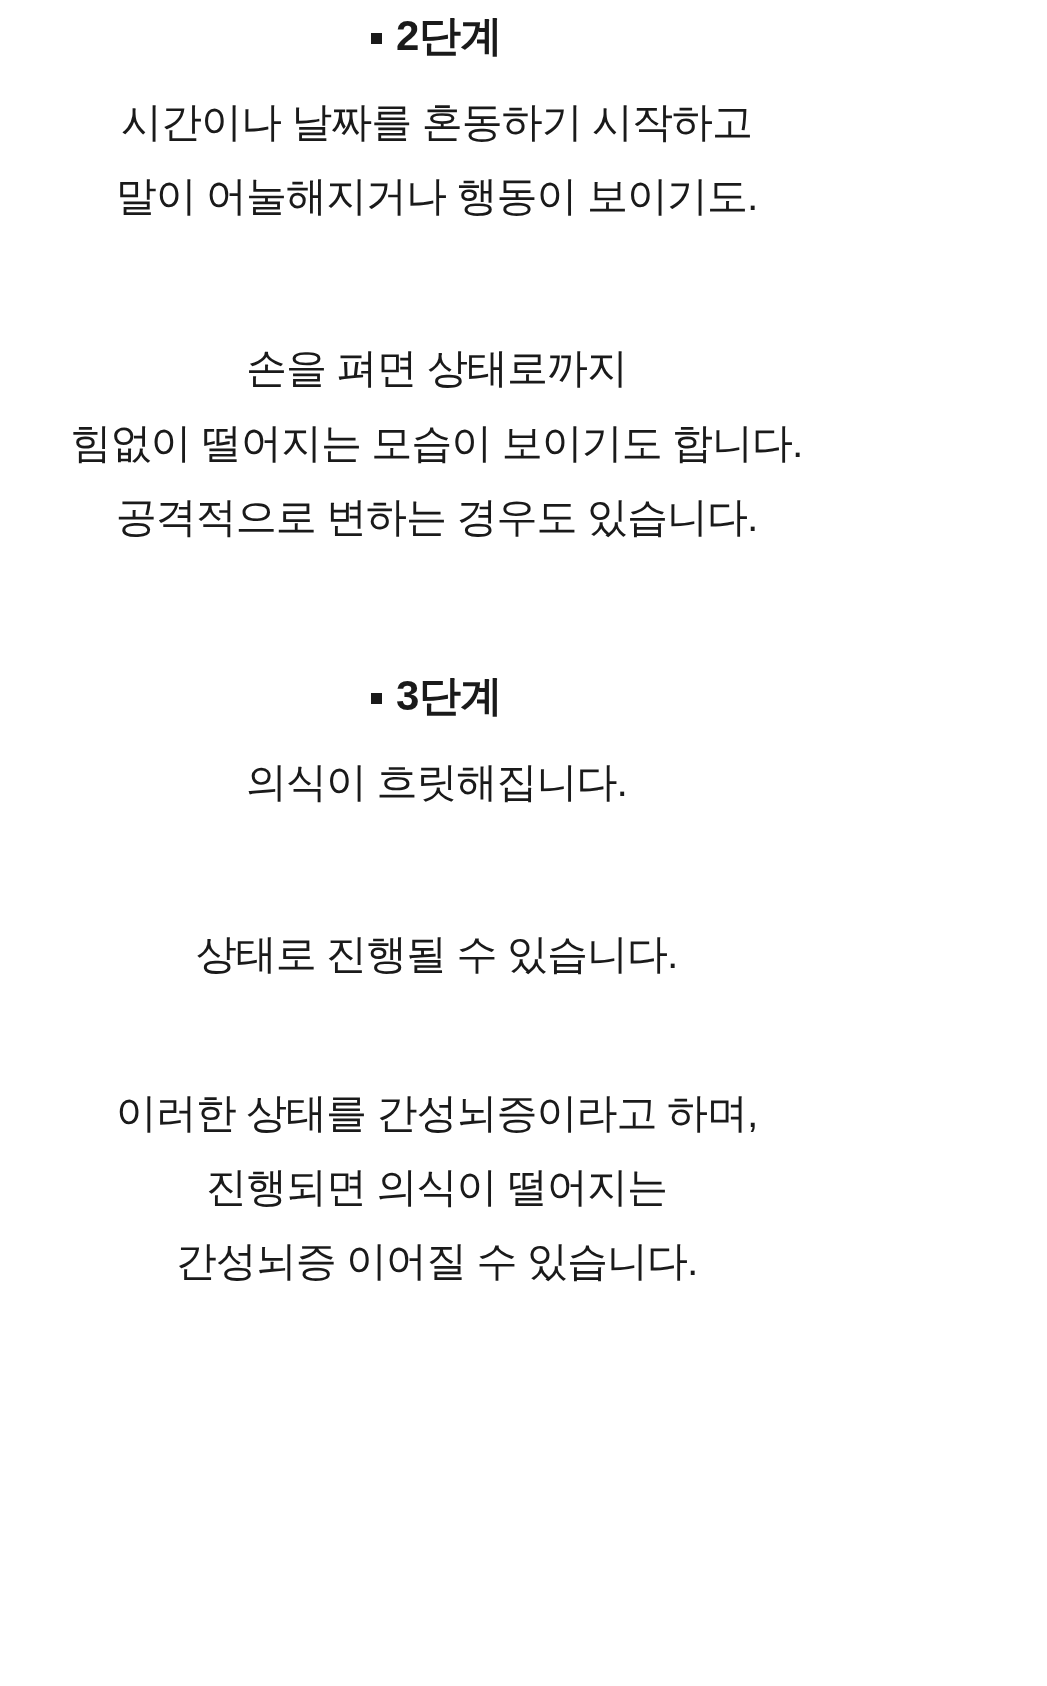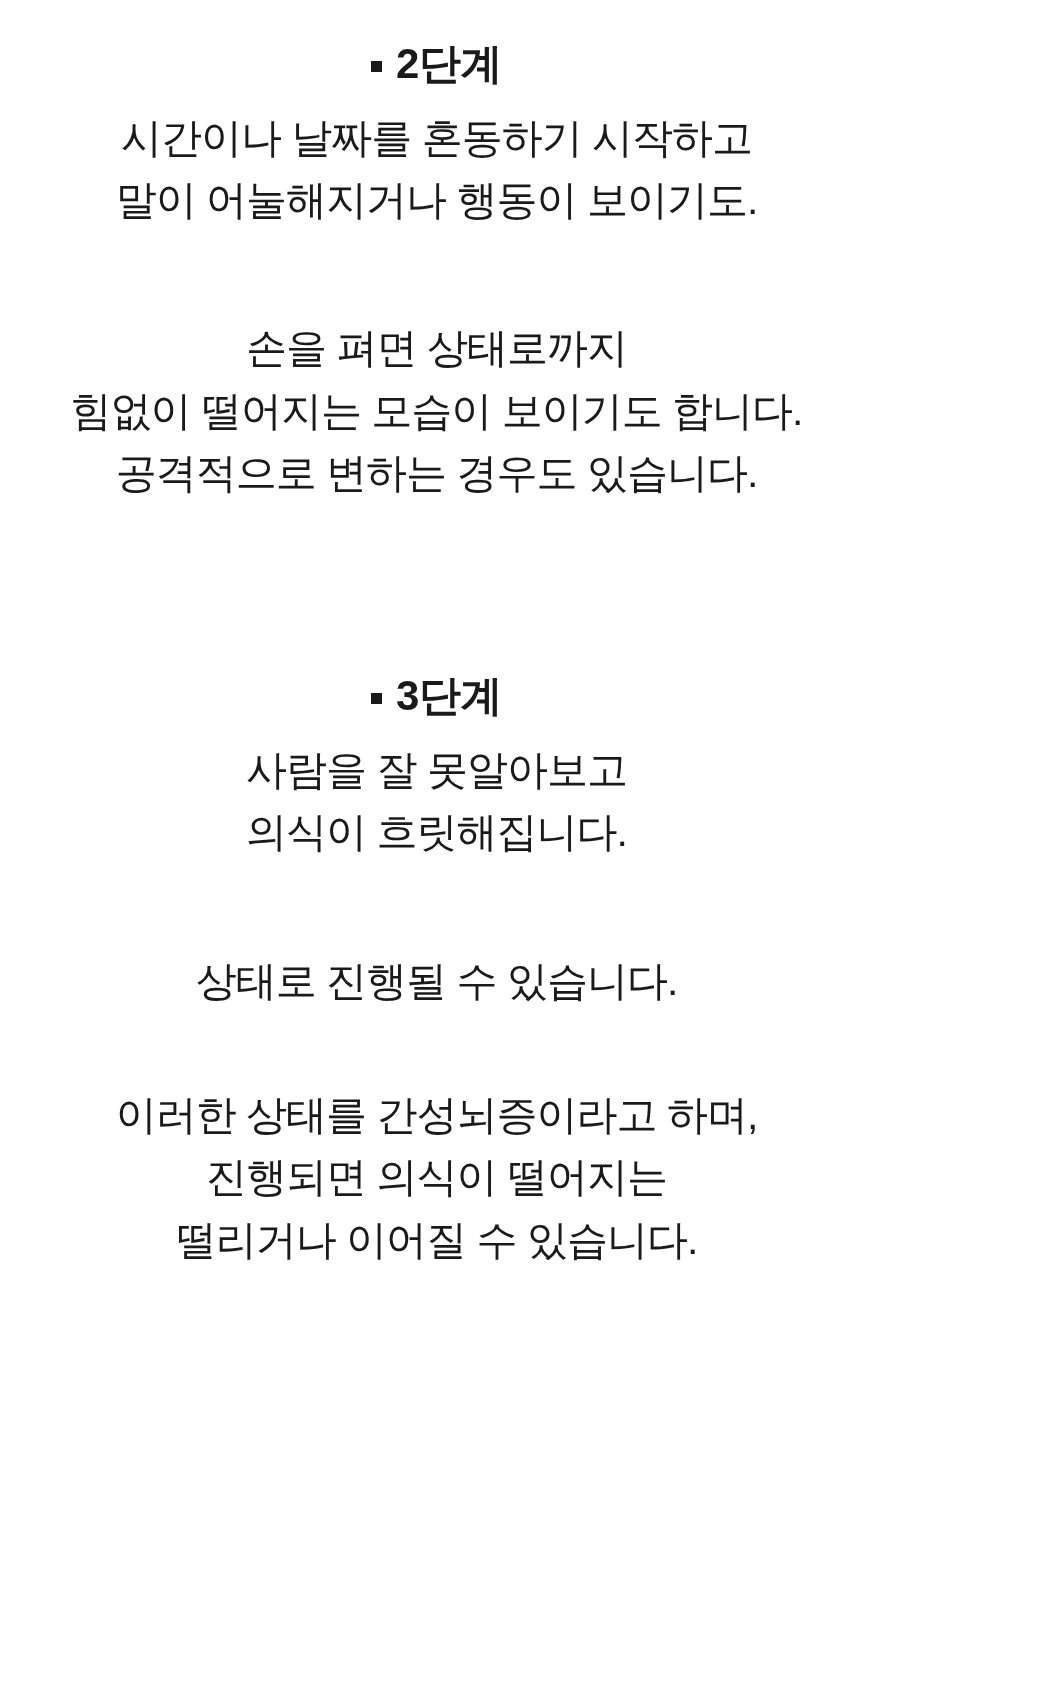--- a/index.html
+++ b/index.html
@@ -15,21 +15,20 @@
     -webkit-font-smoothing: antialiased;
   }
   .page {
     width: 873px;
     min-height: 1686px;
     box-sizing: border-box;
     padding: 0 40px;
     display: flex;
     flex-direction: column;
     align-items: center;
-    gap: 28px;
   }
   .block {
     width: 100%;
     text-align: center;
   }
   .heading {
     font-size: 42px;
     font-weight: 700;
     line-height: 1.35;
     letter-spacing: -0.5px;
@@ -45,21 +44,21 @@
     height: 11px;
     background: #1a1a1a;
     position: relative;
     top: 2px;
   }
   .line {
     font-size: 41px;
     font-weight: 400;
     line-height: 1.52;
     letter-spacing: -1px;
-    margin: 0;
+    margin: 12px;
     white-space: nowrap;
   }
   .line b {
     font-weight: 400;
   }
   .gap-lg { height: 86px; }
   .gap-xl { height: 108px; }
   .gap-md { height: 72px; }
   .pad-top-1 { height: 8px; }
   .pad-top-2 { height: 14px; }
@@ -92,27 +91,26 @@
   <div class="gap-xl"></div>
 
   <div class="block">
     <h2 class="heading">
       <span class="bullet-mark"></span>
       <span>3단계</span>
     </h2>
 
     <div class="pad-top-2"></div>
 
-    <p class="line">사람을 잘 못알아보고</p>
     <p class="line">의식이 흐릿해집니다.</p>
 
     <div class="gap-lg"></div>
 
     <p class="line">상태로 진행될 수 있습니다.</p>
 
     <div class="gap-md"></div>
 
     <p class="line" id="emphasis-line">이러한 상태를 <b>간성뇌증</b>이라고 하며,</p>
     <p class="line">진행되면 의식이 떨어지는</p>
-    <p class="line">떨리거나 이어질 수 있습니다.</p>
+    <p class="line">간성뇌증 이어질 수 있습니다.</p>
   </div>
 
 </div>
 
 </body></html>

